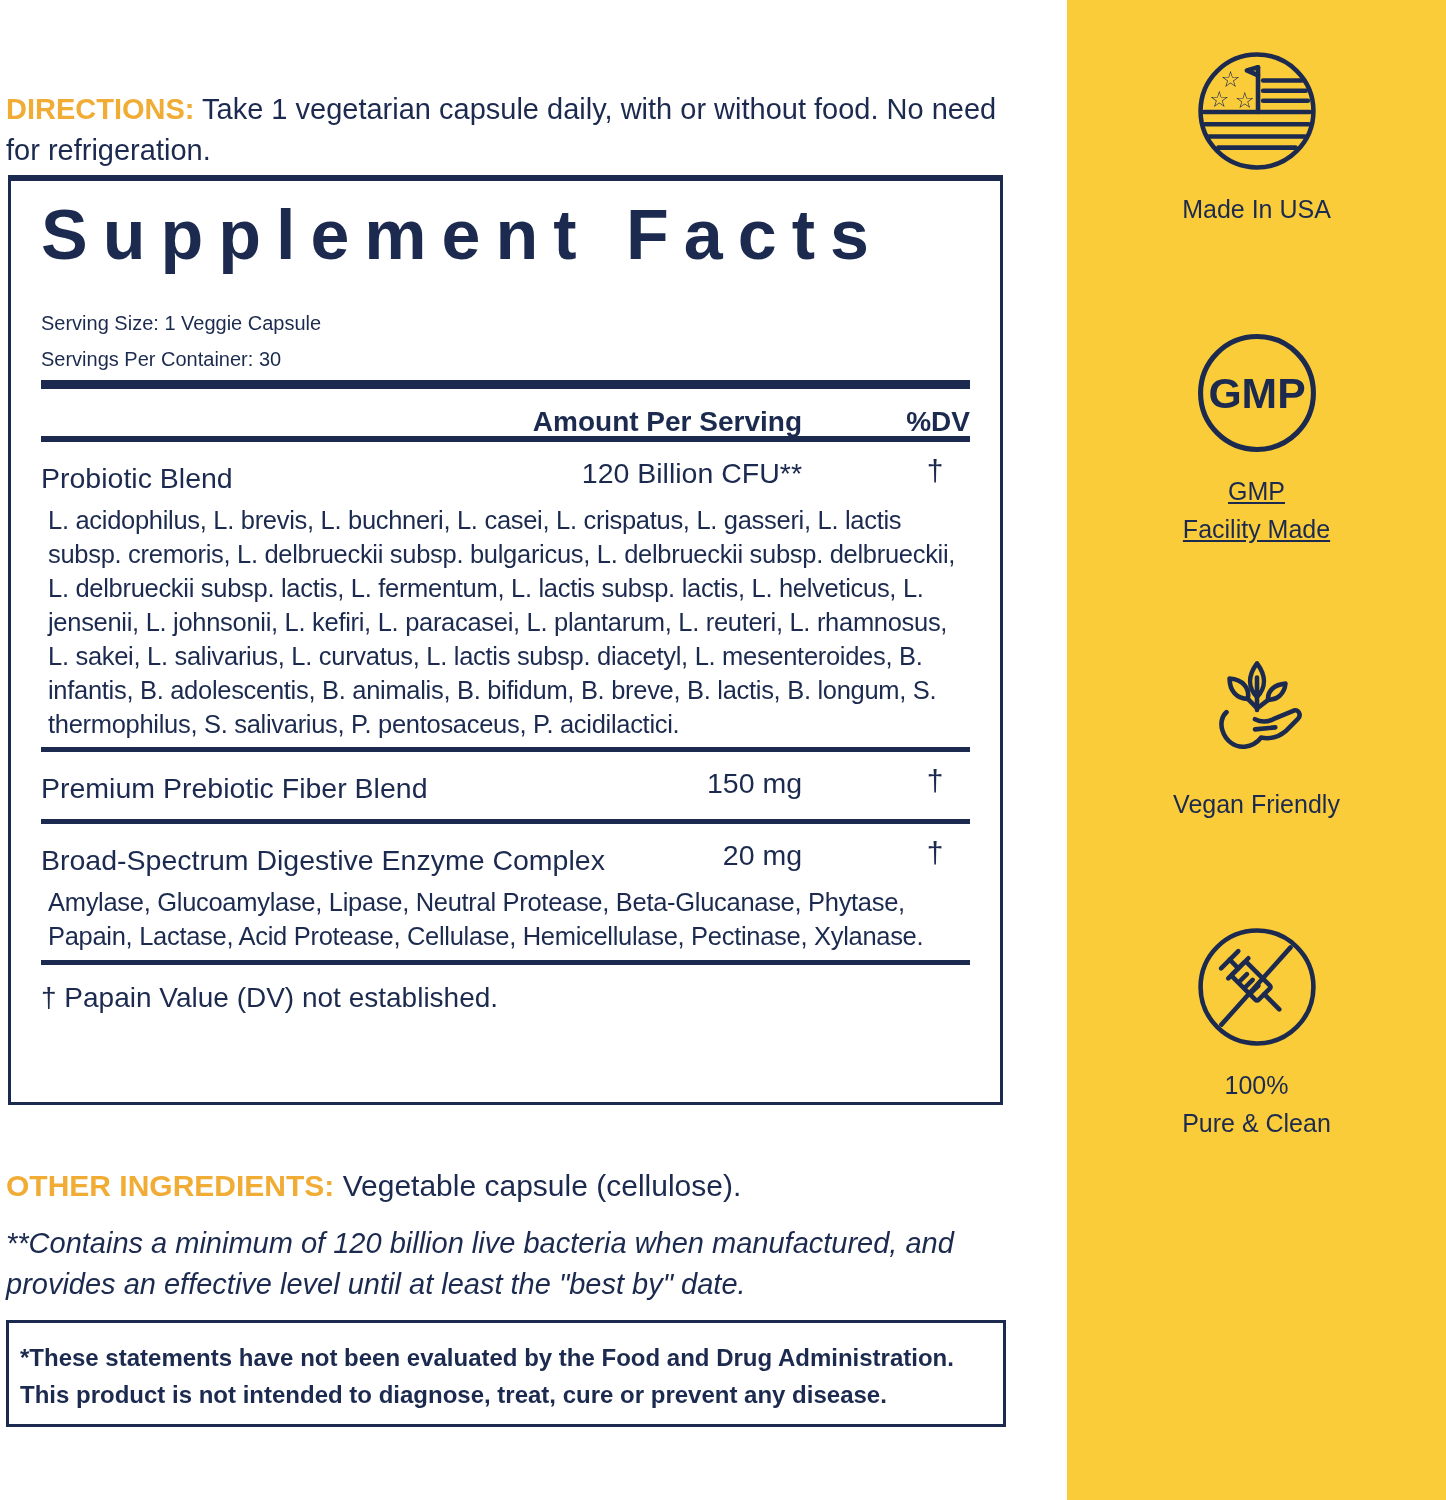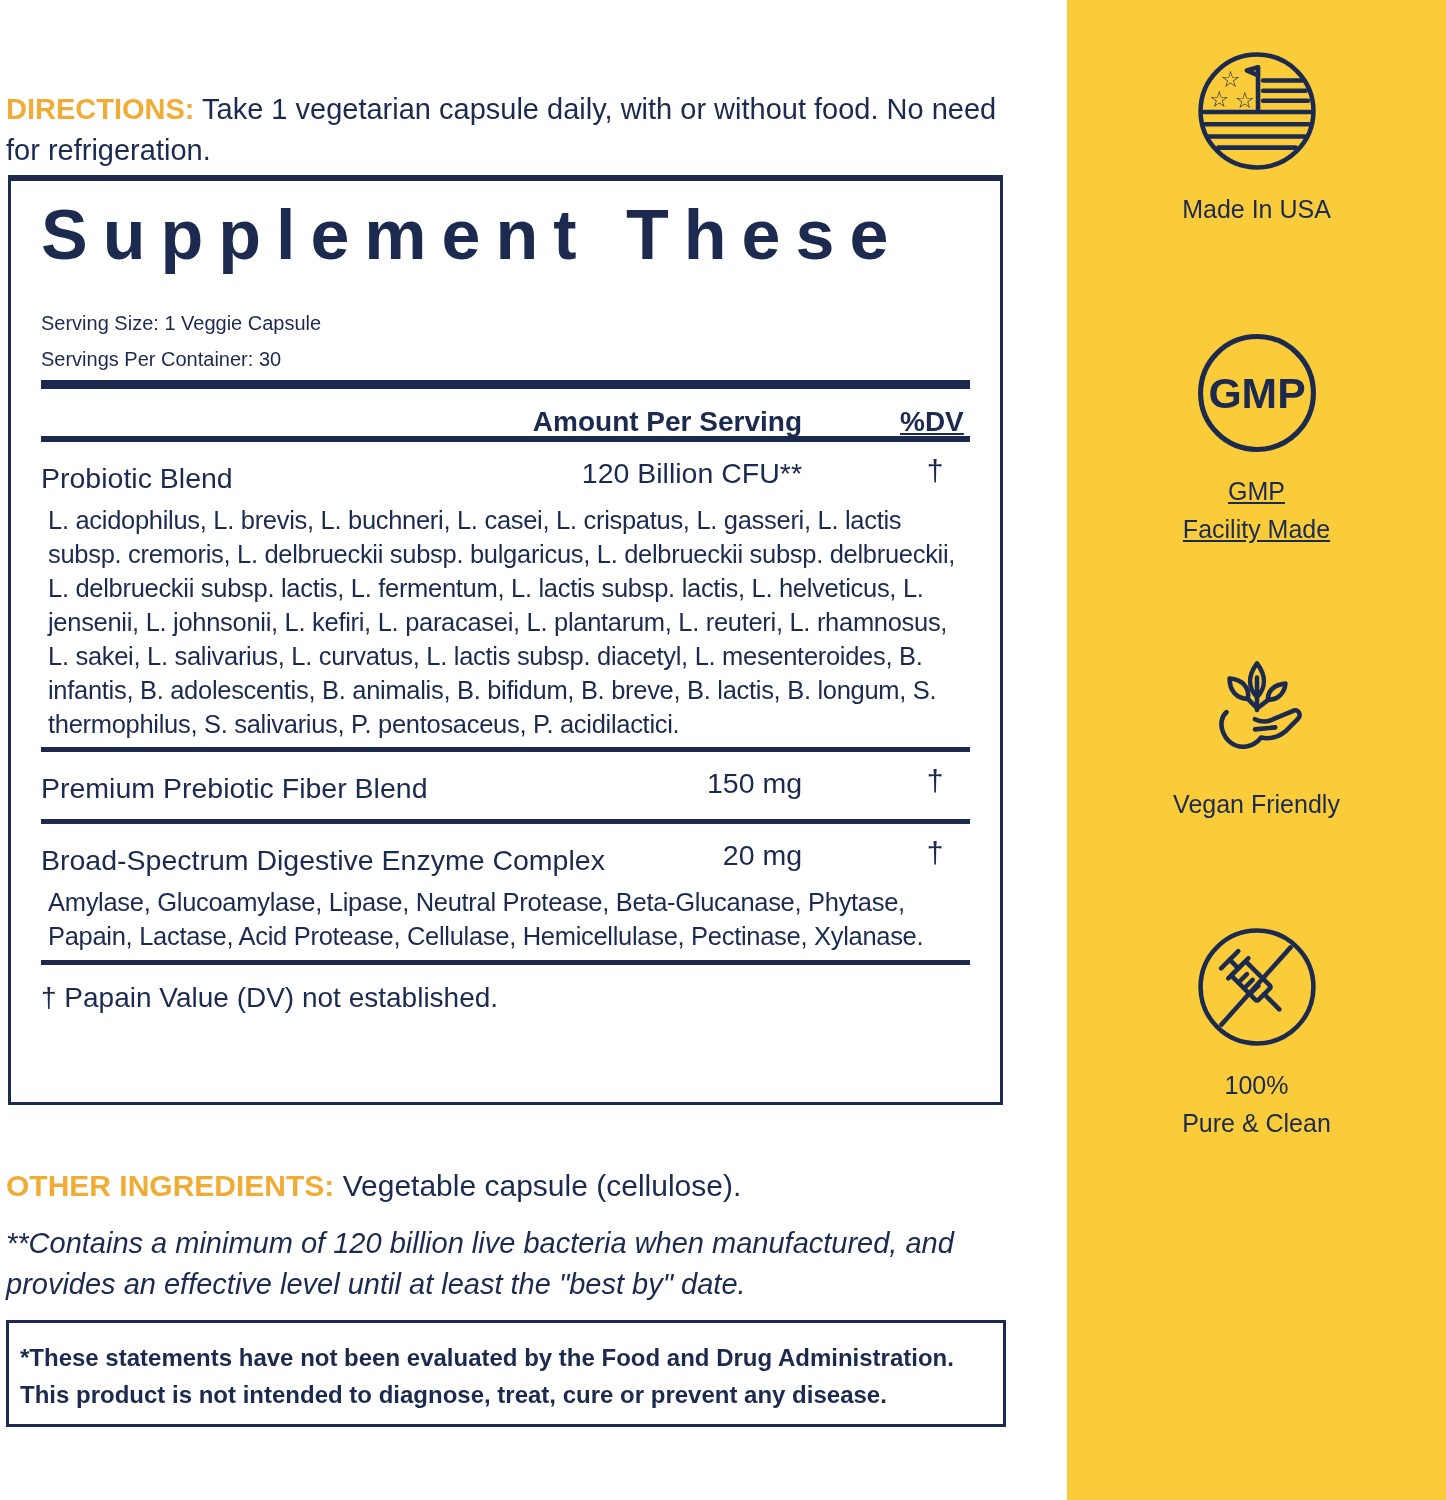--- a/index.html
+++ b/index.html
@@ -12,21 +12,21 @@
   .directions .amber-label{color:var(--amber,#f0ac35);font-weight:bold;}
   .facts-box{
     position:absolute;left:8px;top:175px;width:995px;height:930px;box-sizing:border-box;
     border:3px solid var(--navy,#1b2a4e);border-top-width:6px;padding:0 30px;overflow:hidden;
   }
   .facts-title{margin-top:16px;font-size:70px;line-height:76px;font-weight:bold;letter-spacing:15px;white-space:nowrap;}
   .serving-info{margin-top:32px;font-size:20px;line-height:36px;font-weight:500;}
   .bar-thick{margin-top:3px;height:9px;background:var(--navy,#1b2a4e);}
   .facts-header{position:relative;height:47px;}
   .facts-header .col-amount{position:absolute;left:0;top:17px;width:761px;text-align:right;font-weight:bold;font-size:28px;}
-  .facts-header .col-dv{position:absolute;right:0;top:17px;width:70px;text-align:left;font-weight:bold;font-size:28px;text-decoration:underline;}
+  .facts-header .col-dv{position:absolute;right:0;top:17px;width:70px;text-align:right;font-weight:bold;font-size:28px;}
   .bar-med{height:6px;background:var(--navy,#1b2a4e);}
   .frow{position:relative;padding-top:20px;font-size:28.5px;line-height:32px;}
   .frow .amount{position:absolute;left:0;top:15px;width:761px;text-align:right;}
   .frow .dv{position:absolute;right:0;top:13px;width:70px;text-align:center;font-size:30px;}
   .details{margin-top:9px;padding-left:7px;font-size:25.5px;letter-spacing:-0.3px;line-height:34px;font-weight:500;}
   .rule{height:5px;background:var(--navy,#1b2a4e);}
   .rule.r1{margin-top:6px;}
   .rule.r2{margin-top:15px;}
   .rule.r3{margin-top:7px;}
   .footnote{margin-top:17px;font-size:28px;}
@@ -44,21 +44,21 @@
   .b1{top:50px;} .b2{top:332px;text-decoration:underline;} .b3{top:645px;} .b4{top:926px;}
 </style>
 </head>
 <body>
 
 <div class="page">
 
   <p class="directions"><span class="amber-label">DIRECTIONS:</span><span> Take 1 vegetarian capsule daily, with or without food. No need for refrigeration.</span></p>
 
   <div class="facts-box">
-    <div class="facts-title">Supplement These</div>
+    <div class="facts-title">Supplement Facts</div>
     <div class="serving-info">
       <div>Serving Size: 1 Veggie Capsule</div>
       <div>Servings Per Container: 30</div>
     </div>
     <div class="bar-thick"></div>
     <div class="facts-header">
       <span class="col-amount">Amount Per Serving</span>
       <span class="col-dv">%DV</span>
     </div>
     <div class="bar-med"></div>

